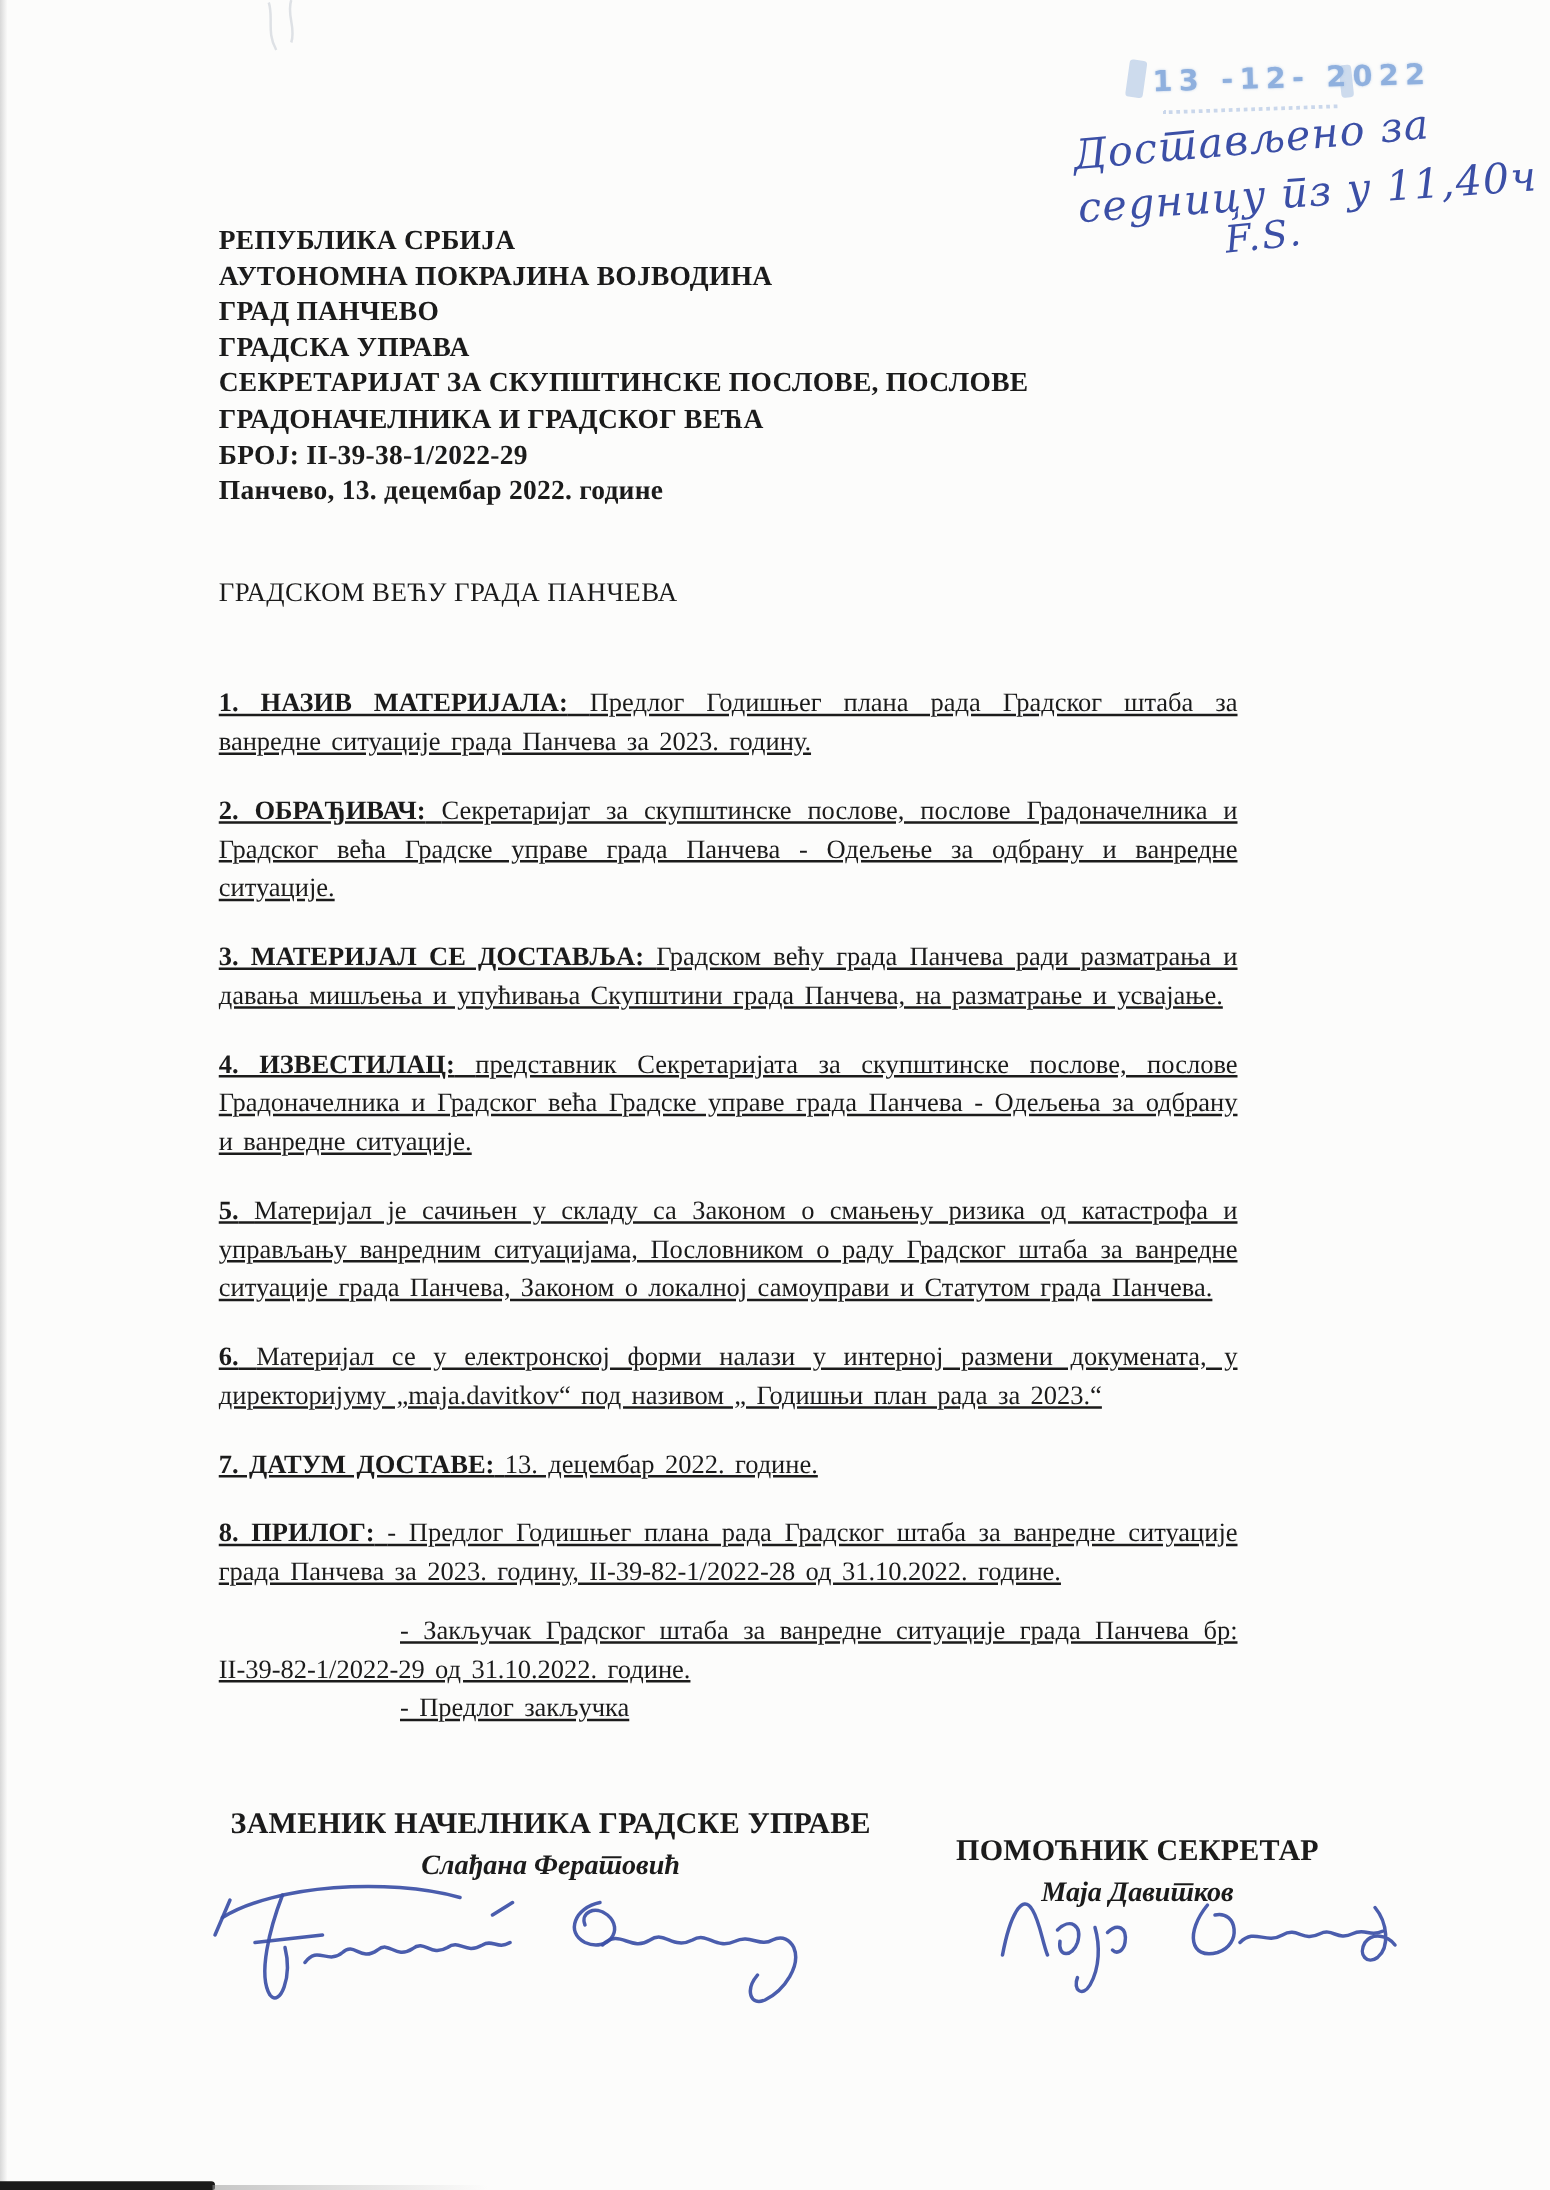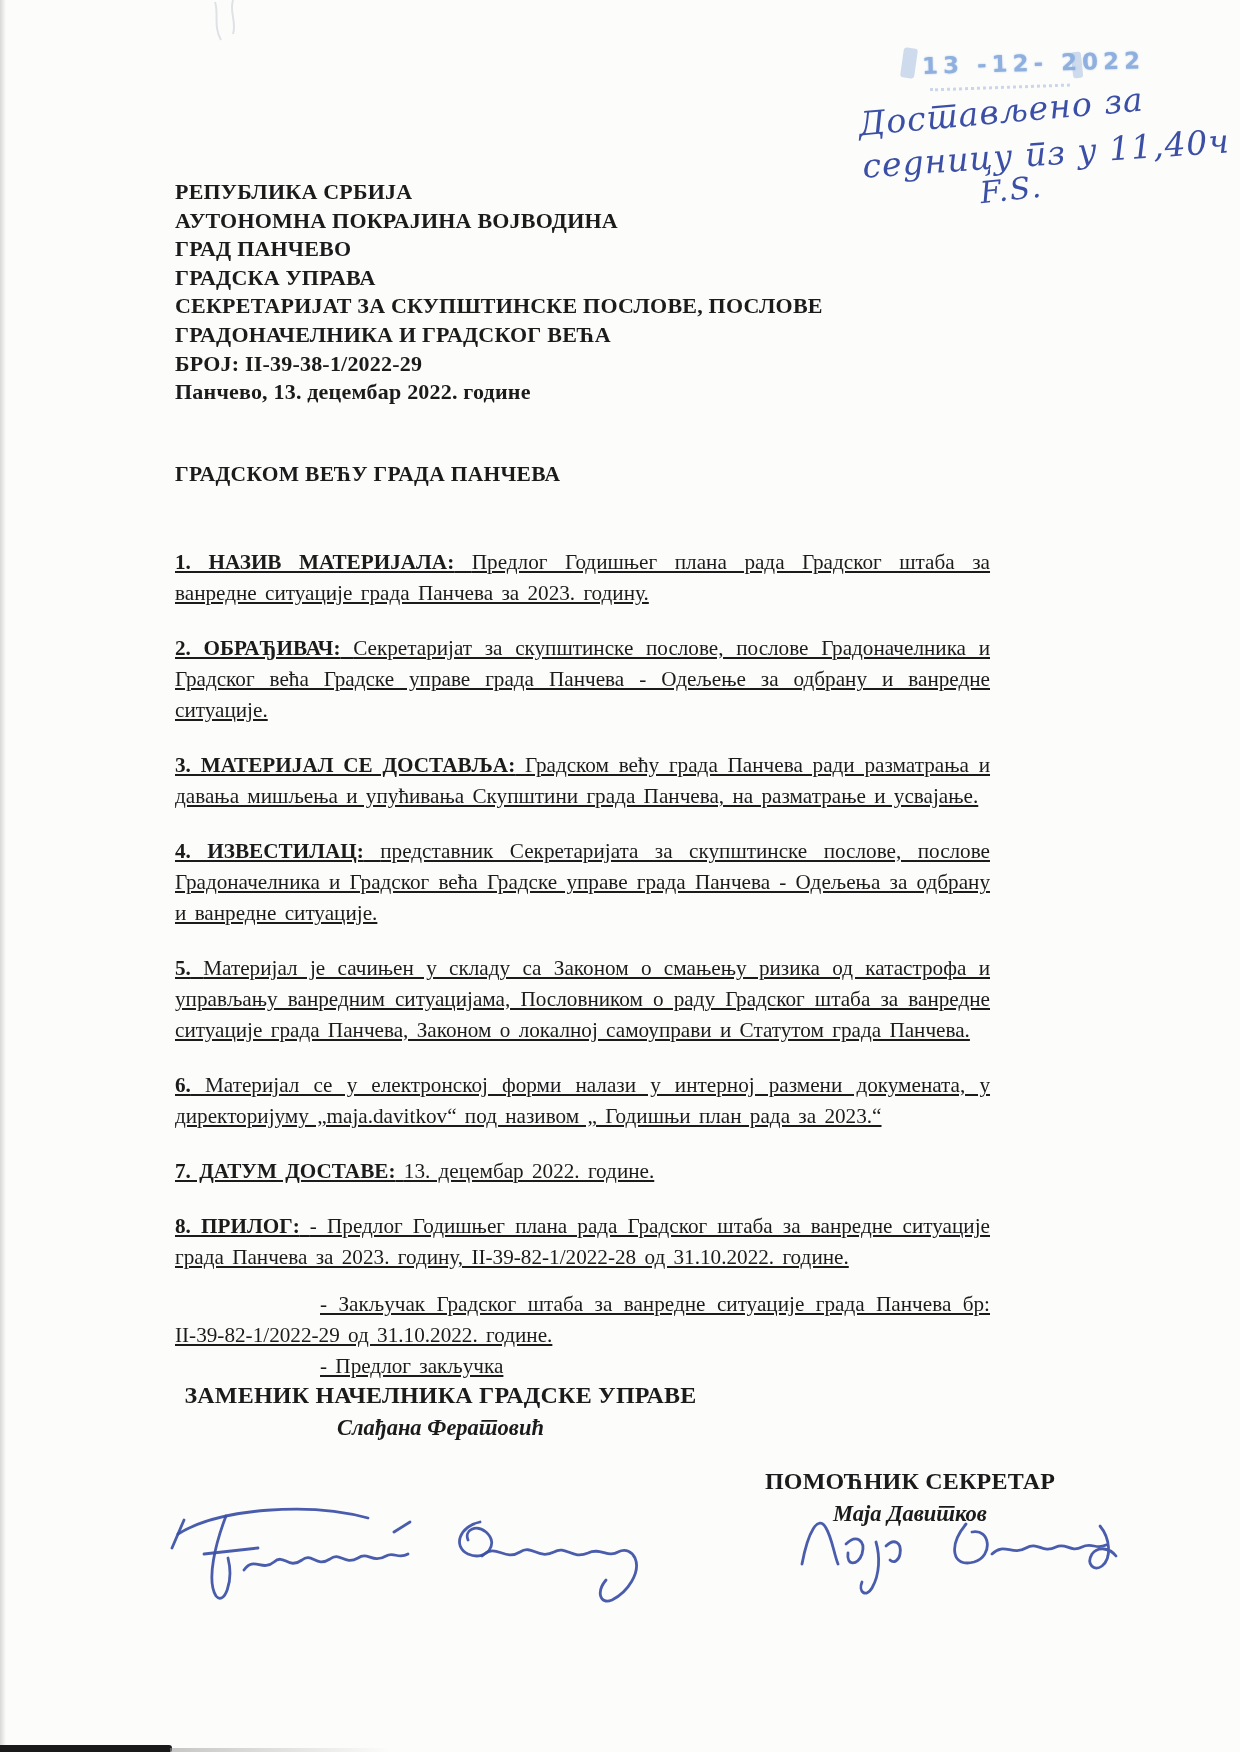--- a/index.html
+++ b/index.html
@@ -15,31 +15,31 @@
   .edge-left{position:absolute;left:0;top:0;width:6px;height:100%;
     background:linear-gradient(to right,#d8d8d8,rgba(216,216,216,0));}
   .bottom-strip{position:absolute;left:0;bottom:0;height:7px;width:172px;background:#1a1a1a;border-radius:0 3px 2px 0;}
   .bottom-strip-fade{position:absolute;left:170px;bottom:0;height:4px;width:220px;
     background:linear-gradient(to right,#9a9a9a,rgba(200,200,200,0));opacity:.55;}
   .pencil-smudge{position:absolute;left:185px;top:0;opacity:.55;}
   
   .header{position:absolute;left:175px;top:178px;
     font-weight:bold;font-size:22px;line-height:28.6px;letter-spacing:.2px;white-space:nowrap;}
   .addressee{position:absolute;left:175px;top:462px;
-    font-weight:bold;font-size:21.5px;letter-spacing:.3px;white-space:nowrap;}
+    font-weight:normal;font-size:21.5px;letter-spacing:.3px;white-space:nowrap;}
   
   .content{position:absolute;left:175px;top:547px;width:815px;
     font-size:21.2px;line-height:31px;text-align:justify;word-spacing:3px;text-decoration:underline;}
   .para{margin:0 0 24px 0;}
   .para.tight{margin-bottom:16px;}
   .b{font-weight:bold;}
   .hang{text-indent:145px;margin:0;}
   
   .sig{position:absolute;text-align:center;}
-  .sig-left{left:168px;top:1382px;width:545px;}
+  .sig-left{left:168px;top:1446px;width:545px;}
   .sig-right{left:740px;top:1468px;width:340px;}
   .sig-title{font-weight:bold;font-size:24px;letter-spacing:.2px;white-space:nowrap;}
   .sig-name{font-weight:bold;font-style:italic;font-size:22.5px;margin-top:6px;}
   .ink{stroke:#3b4fa6;stroke-width:2.8;fill:none;stroke-linecap:round;stroke-linejoin:round;opacity:.92;}
   .sig-ink-left{position:absolute;left:160px;top:1500px;}
   .sig-ink-right{position:absolute;left:788px;top:1498px;}
   
   .hand{position:absolute;color:#3b4fa6;
     font-family:"DejaVu Serif",serif;font-style:italic;white-space:nowrap;}
   .note1{left:858px;top:92px;font-size:33px;transform:rotate(-5deg);letter-spacing:1px;}

